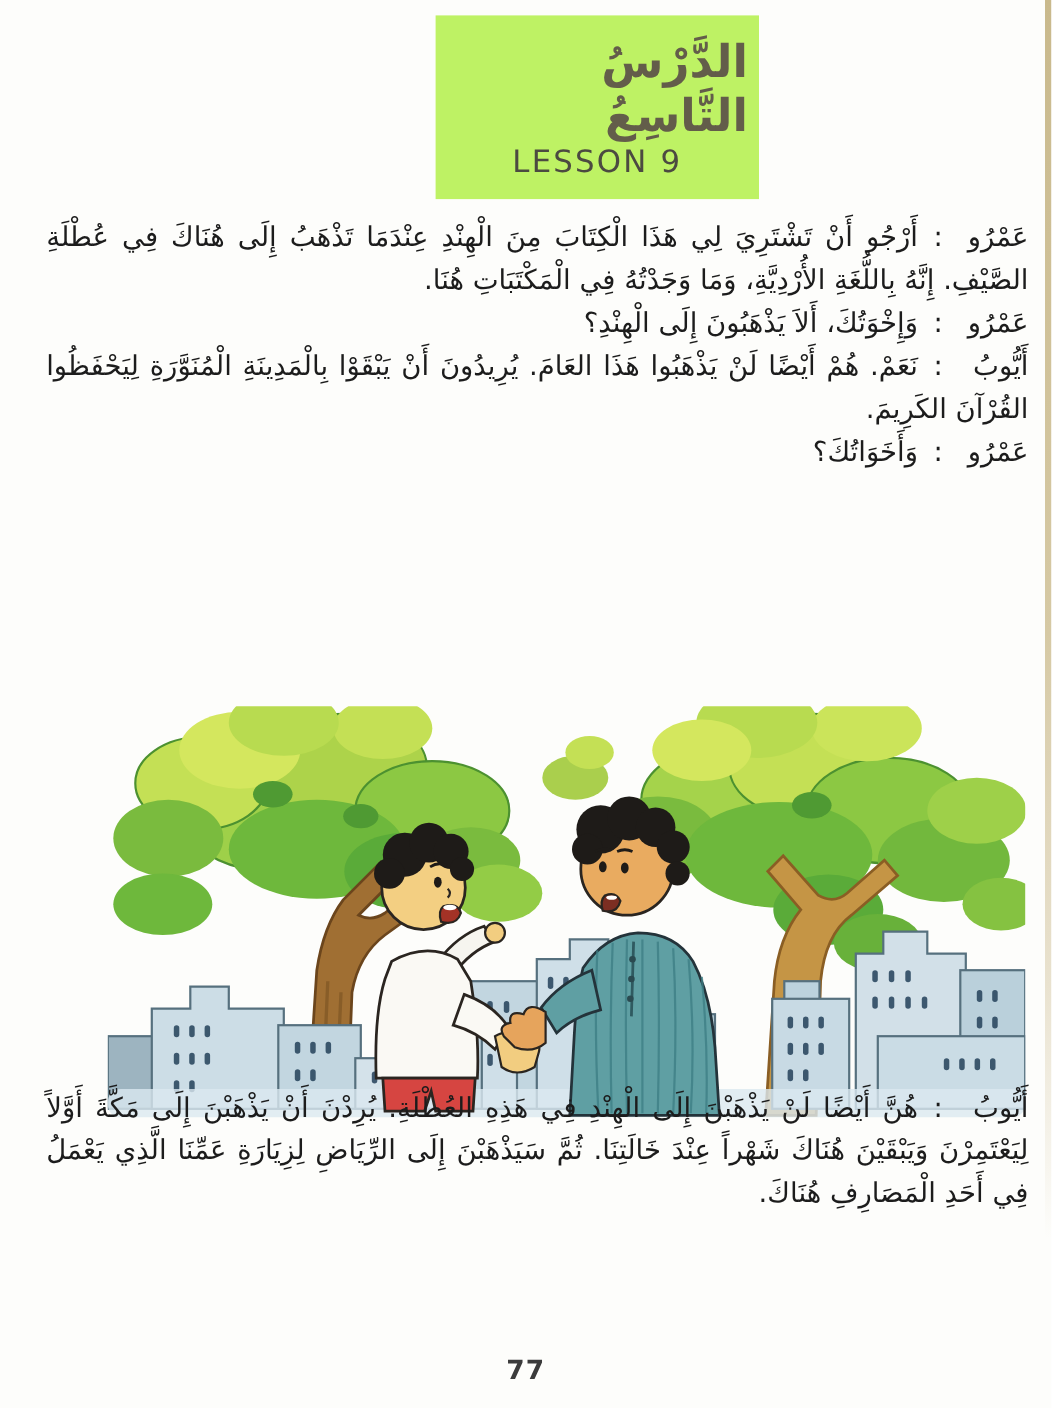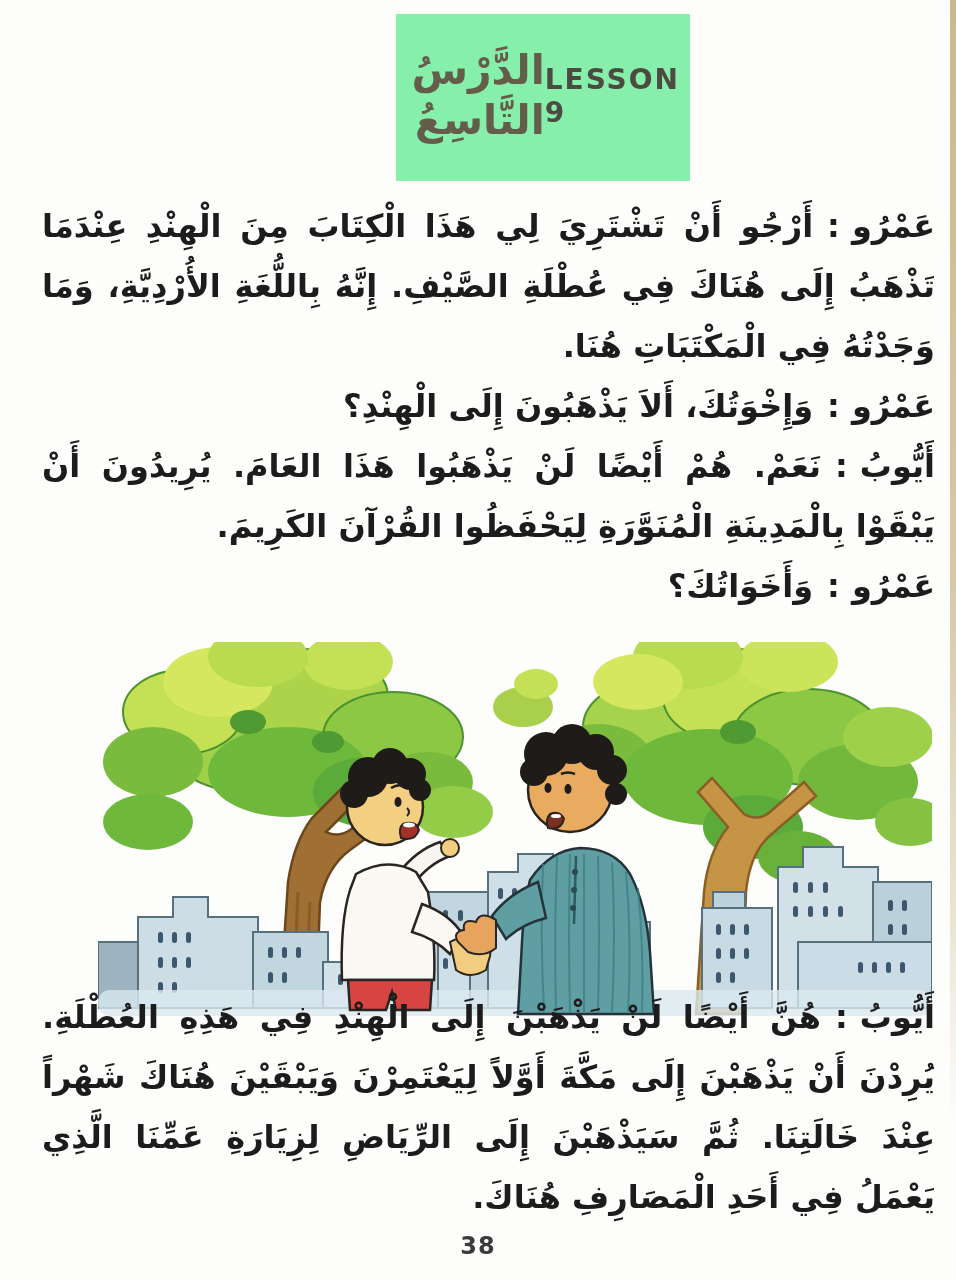--- a/index.html
+++ b/index.html
@@ -10,43 +10,42 @@
     overflow:hidden;
     font-family:"DejaVu Sans",sans-serif;
   }
   .scan-edge{
     position:absolute;right:0;top:0;width:6px;height:100%;
     background:linear-gradient(to bottom,#c9b98c 0%,#d6c9a4 45%,#e9e2cf 70%,rgba(255,255,255,0) 88%);
   }
   
   .lesson-header{
     position:absolute;left:396px;top:14px;width:294px;height:167px;
-    background:#86efac;
-    display:flex;flex-direction:row;align-items:center;justify-content:space-between;
+    background:#bef264;
+    display:flex;flex-direction:column;align-items:center;justify-content:space-between;
     box-sizing:border-box;padding:18px 10px 22px 10px;
   }
   .title-ar{
     margin:0;font-size:41px;line-height:1.2;font-weight:bold;color:#635d4a;
     letter-spacing:1px;
   }
   .title-en{
-    font-size:28px;font-weight:bold;color:#4c4a41;letter-spacing:2px;
+    font-size:28px;font-weight:normal;color:#4c4a41;letter-spacing:2px;
   }
   
   .dialogue{
     position:absolute;left:42px;width:893px;
     color:#1c1c1c;
   }
   .dialogue-top{top:196px;}
   .dialogue-bottom{top:987px;}
   .utt{
     margin:0;
-    font-size:32px;line-height:60px;
+    font-size:25px;line-height:39px;
     text-align:justify;
-    font-weight:bold;
   }
   .speaker{display:inline-block;min-width:66px;}
   .colon{margin:0 12px 0 14px;}
   
   .illustration{
     position:absolute;left:98px;top:642px;width:834px;height:374px;margin:0;
   }
   .illustration svg{display:block;width:834px;height:374px;}
   
   .page-number{
@@ -236,16 +235,16 @@
         <ellipse cx="458" cy="174" rx="5" ry="2" fill="#ffffff"></ellipse>
       </g>
     </svg>
   </figure>
 
   <section class="dialogue dialogue-bottom">
     <p class="utt" dir="rtl"><span class="speaker">أَيُّوبُ</span><span class="colon">:</span><span>هُنَّ أَيْضًا لَنْ يَذْهَبْنَ إِلَى الْهِنْدِ فِي هَذِهِ العُطْلَةِ. يُرِدْنَ أَنْ يَذْهَبْنَ إِلَى مَكَّةَ أَوَّلاً لِيَعْتَمِرْنَ وَيَبْقَيْنَ هُنَاكَ شَهْراً عِنْدَ خَالَتِنَا. ثُمَّ سَيَذْهَبْنَ إِلَى الرِّيَاضِ لِزِيَارَةِ عَمِّنَا الَّذِي يَعْمَلُ فِي أَحَدِ الْمَصَارِفِ هُنَاكَ.</span></p>
   </section>
 
   <footer>
-    <div class="page-number">38</div>
+    <div class="page-number">77</div>
   </footer>
 
 </div>
 
 </body></html>

